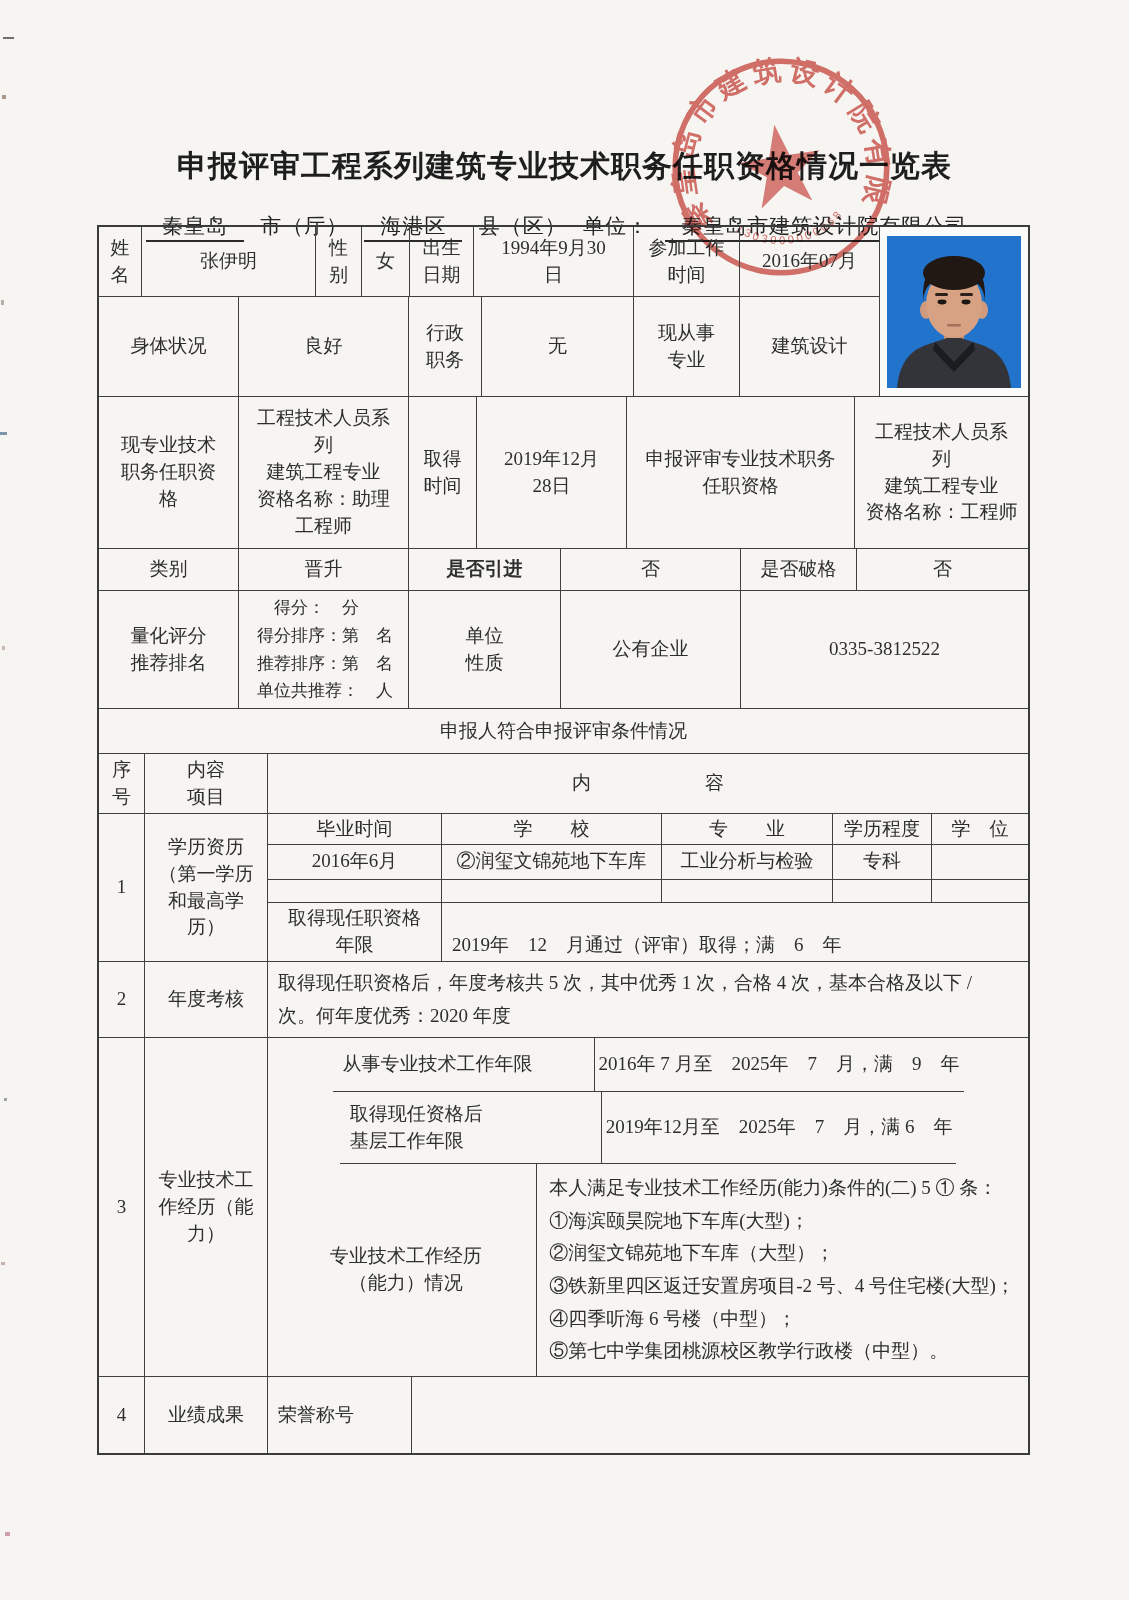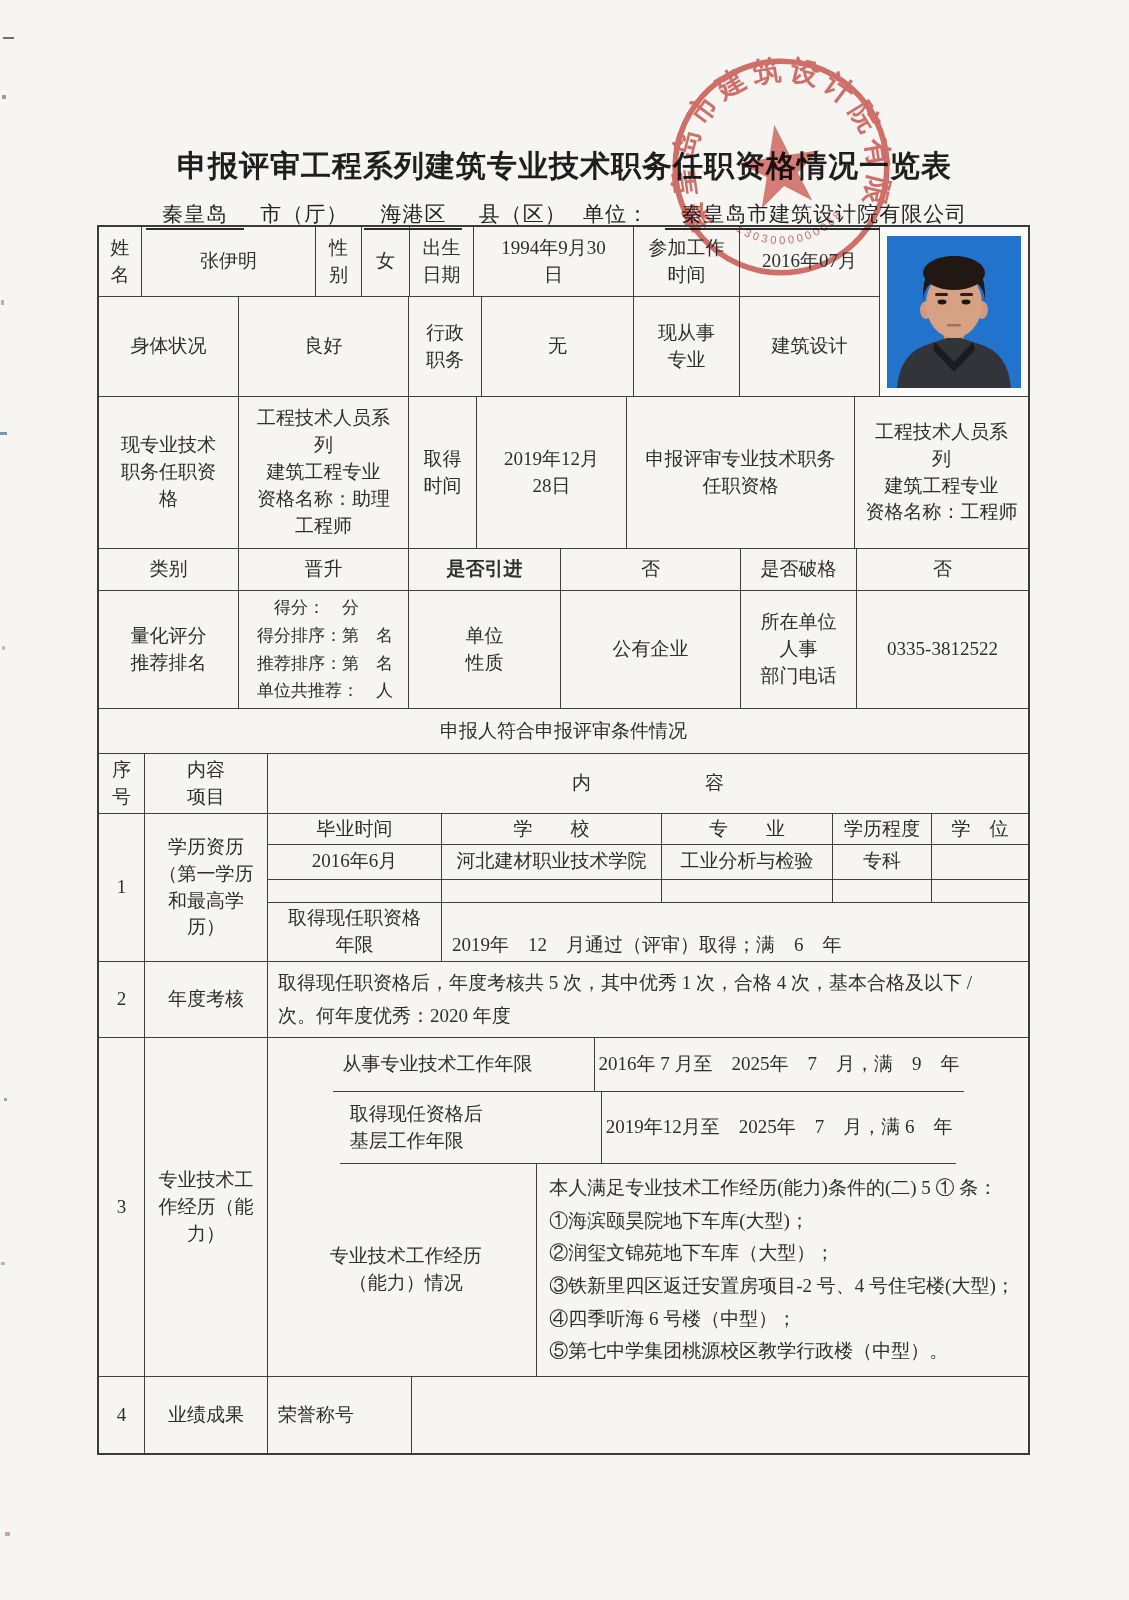--- a/index.html
+++ b/index.html
@@ -12,21 +12,21 @@
   .spk{position:absolute;}
   .title{
     position:absolute; left:0; top:146px; width:100%;
     text-align:center; font-family:"Liberation Sans","DejaVu Sans",sans-serif;
     font-weight:700; font-size:30px; letter-spacing:1px; color:#1e1e1e;
   }
   .subtitle{
     position:absolute; left:0; top:196px; width:100%; text-align:center;
     font-size:21px; color:#242424; letter-spacing:1px;
   }
-  .subtitle span{margin:4px 5px; display:inline-block;}
+  .subtitle span{margin:16px 5px; display:inline-block;}
   .u{border-bottom:2px solid #2b2b2b; padding:0 16px;}
   
   .tbl{
     position:absolute; left:97px; top:225px; width:933px;
     border:2.2px solid #3b3b3b; box-sizing:border-box; background:transparent;
   }
   .tbl *{box-sizing:border-box;}
   .r{display:flex;}
   .col{display:flex; flex-direction:column;}
   .bb{border-bottom:1.5px solid #404040;}
@@ -169,23 +169,20 @@
     <div class="r bb" style="height:118px;">
       <div class="c br" style="width:140px;">量化评分
 推荐排名</div>
       <div class="c br sm tl" style="width:170px;padding-left:18px;">　得分：　分
 得分排序：第　名
 推荐排序：第　名
 单位共推荐：　人</div>
       <div class="c br" style="width:152px;">单位
 性质</div>
       <div class="c br" style="width:180px;">公有企业</div>
-      <div class="c br" style="width:116px;">所在单位
-人事
-部门电话</div>
       <div class="c" style="flex:1;">0335-3812522</div>
     </div>
 
     <div class="r bb" style="height:45px;">
       <div class="c" style="flex:1;">申报人符合申报评审条件情况</div>
     </div>
 
     <div class="r bb" style="height:60px;">
       <div class="c br" style="width:46px;">序
 号</div>
@@ -203,21 +200,21 @@
       <div class="col" style="flex:1;">
         <div class="r bb" style="height:31px;">
           <div class="c br" style="width:174px;">毕业时间</div>
           <div class="c br" style="width:220px;">学　　校</div>
           <div class="c br" style="width:171px;">专　　业</div>
           <div class="c br" style="width:99px;">学历程度</div>
           <div class="c" style="flex:1;">学　位</div>
         </div>
         <div class="r bb" style="height:37px;">
           <div class="c br" style="width:174px;">2016年6月</div>
-          <div class="c br" style="width:220px;">河北建材职业技术学院</div>
+          <div class="c br" style="width:220px;">②润玺文锦苑地下车库</div>
           <div class="c br" style="width:171px;">工业分析与检验</div>
           <div class="c br" style="width:99px;">专科</div>
           <div class="c" style="flex:1;"></div>
         </div>
         <div class="r bb" style="height:25px;">
           <div class="c br" style="width:174px;"></div>
           <div class="c br" style="width:220px;"></div>
           <div class="c br" style="width:171px;"></div>
           <div class="c br" style="width:99px;"></div>
           <div class="c" style="flex:1;"></div>

